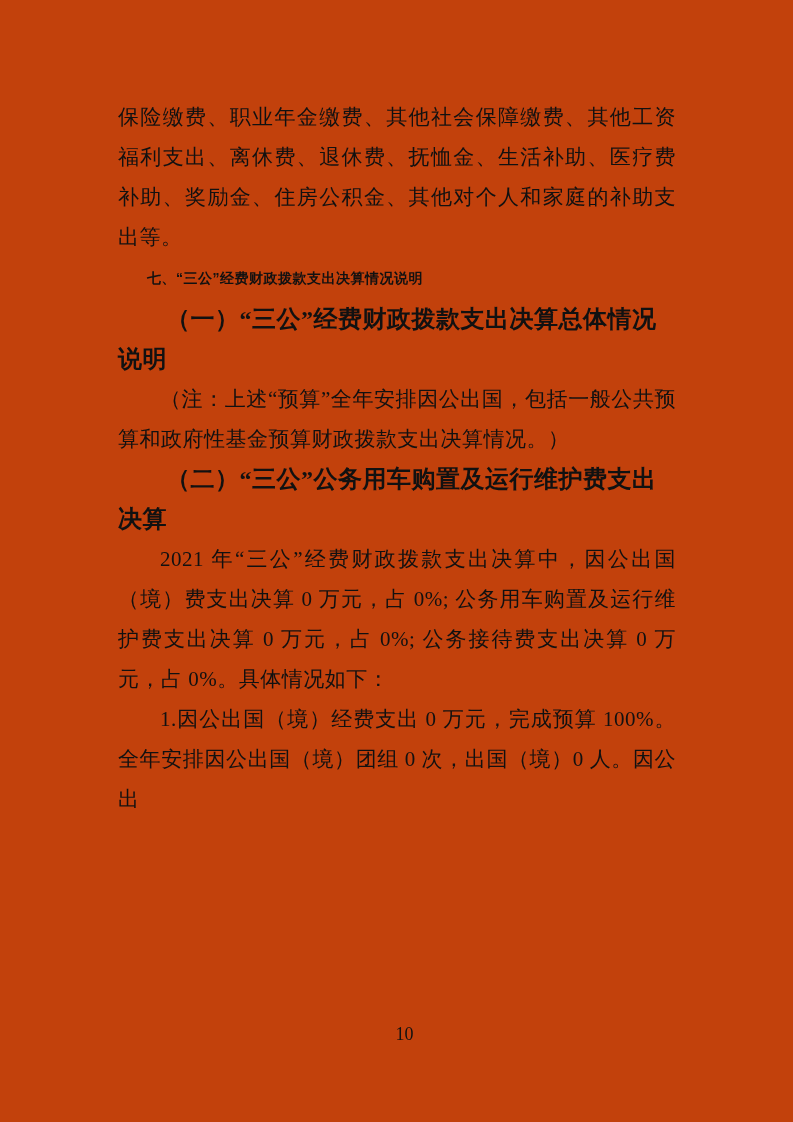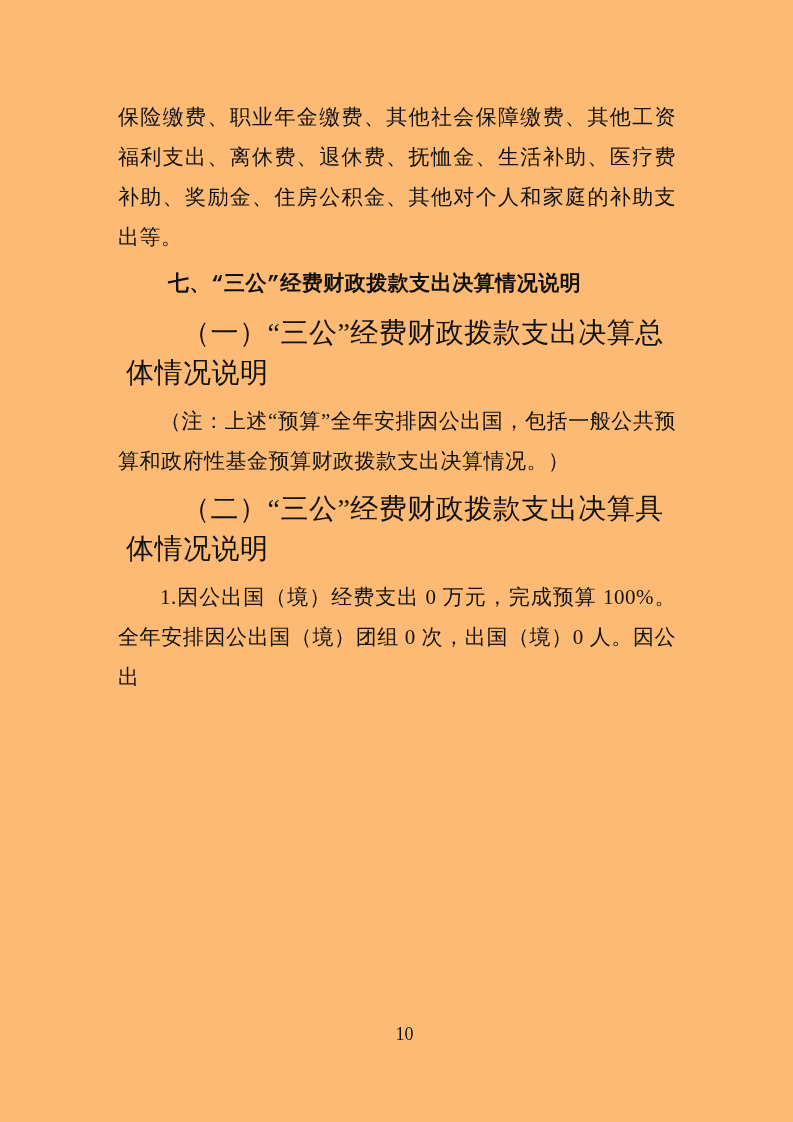--- a/index.html
+++ b/index.html
@@ -4,21 +4,21 @@
 <style>
   html, body {
     margin: 0;
     padding: 0;
     background: #ffffff;
   }
   .page {
     position: relative;
     width: 793px;
     height: 1122px;
-    background: #fdba74;
+    background: #c2410c;
     overflow: hidden;
     font-family: "Liberation Serif", "DejaVu Serif", serif;
     color: #111111;
   }
   .content {
     position: absolute;
     left: 118px;
     top: 97px;
     width: 558px;
   }
@@ -28,33 +28,33 @@
     line-height: 40px;
     text-align: justify;
     text-justify: inter-ideograph;
     letter-spacing: 0.5px;
     word-break: break-all;
   }
   .indent {
     text-indent: 2em;
   }
   .heading-hei {
-    margin: 8px;
-    font-size: 21px;
+    margin: 1px;
+    font-size: 14px;
     line-height: 40px;
     font-weight: bold;
-    font-family: Liberation Mono, monospace;
+    font-family: Liberation Sans, sans-serif;
     text-indent: 2em;
     letter-spacing: 0.5px;
   }
   .heading-kai {
-    margin: 8px;
-    font-size: 28px;
+    margin: 0;
+    font-size: 24px;
     line-height: 40px;
-    font-weight: normal;
+    font-weight: bold;
     font-family: "Liberation Serif", "DejaVu Serif", serif;
     text-indent: 2em;
     letter-spacing: 0.5px;
   }
   .page-number {
     position: absolute;
     left: 8px;
     top: 1024px;
     width: 100%;
     text-align: center;
@@ -66,17 +66,18 @@
 </style>
 </head>
 <body>
 
 <div class="page">
   <div class="content">
     <p class="para">保险缴费、职业年金缴费、其他社会保障缴费、其他工资福利支出、离休费、退休费、抚恤金、生活补助、医疗费补助、奖励金、住房公积金、其他对个人和家庭的补助支出等。</p>
     <p class="heading-hei">七、“三公”经费财政拨款支出决算情况说明</p>
     <p class="heading-kai">（一）“三公”经费财政拨款支出决算总体情况说明</p>
     <p class="para indent">（注：上述“预算”全年安排因公出国，包括一般公共预算和政府性基金预算财政拨款支出决算情况。）</p>
-    <p class="heading-kai">（二）“三公”经费财政拨款支出决算具体情况说明</p>
+    <p class="heading-kai">（二）“三公”公务用车购置及运行维护费支出决算</p>
+    <p class="para indent">2021 年“三公”经费财政拨款支出决算中，因公出国（境）费支出决算 0 万元，占 0%; 公务用车购置及运行维护费支出决算 0 万元，占 0%; 公务接待费支出决算 0 万元，占 0%。具体情况如下：</p>
     <p class="para indent">1.因公出国（境）经费支出 0 万元，完成预算 100%。全年安排因公出国（境）团组 0 次，出国（境）0 人。因公出</p>
   </div>
   <div class="page-number">10</div>
 </div>
 
 </body></html>

